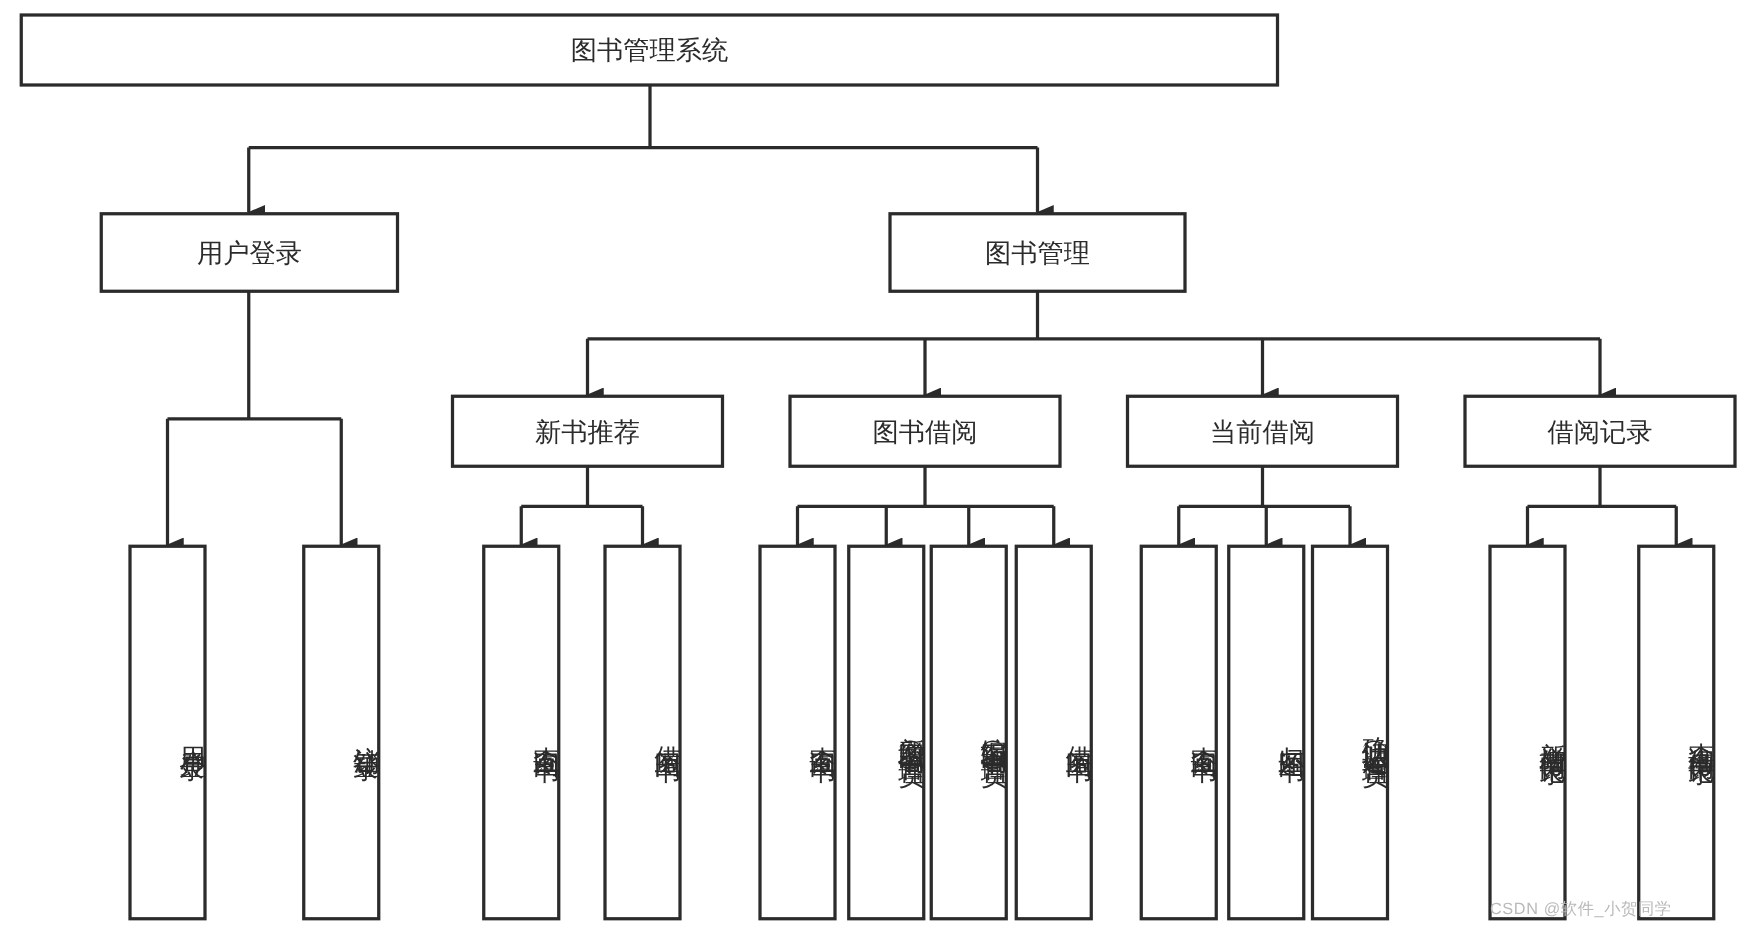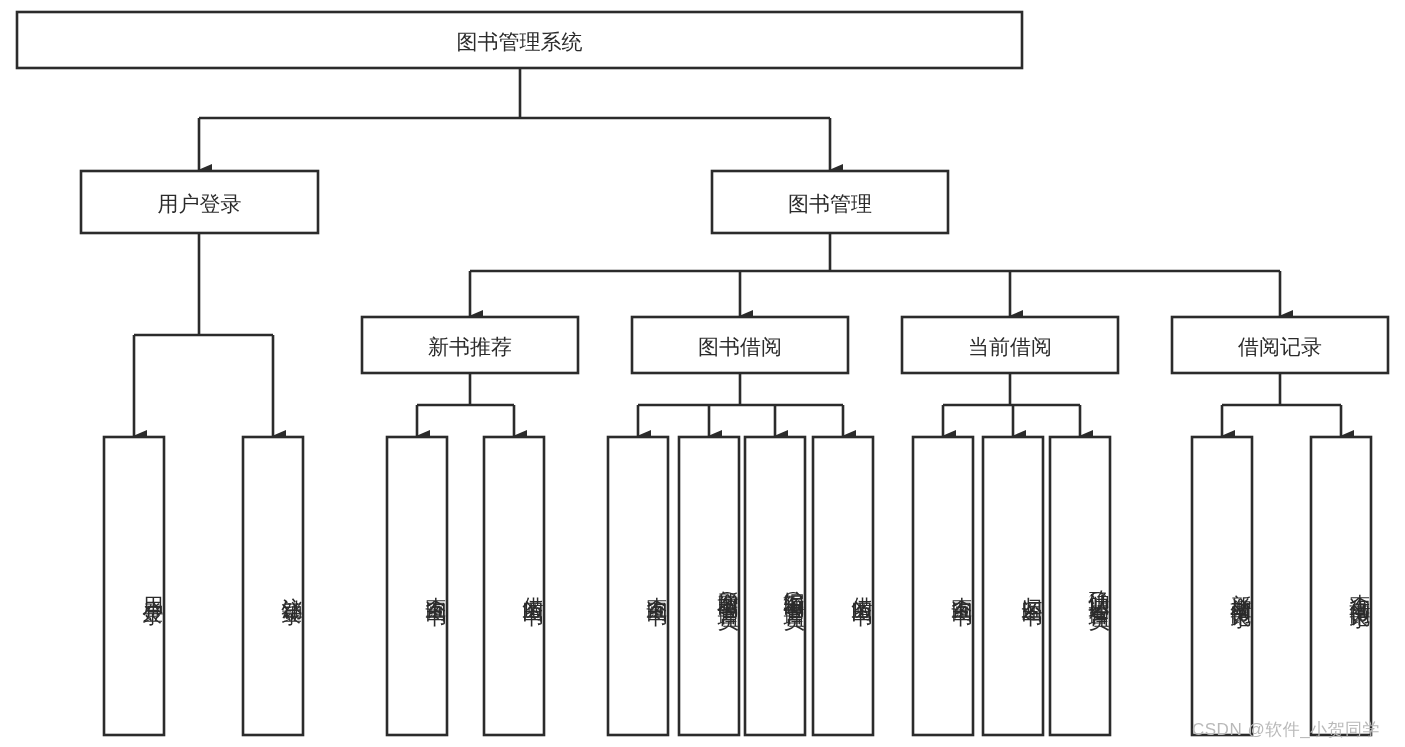--- a/index.html
+++ b/index.html
@@ -55,21 +55,21 @@
     color: #2b2b2b;
     display: flex;
     align-items: flex-start;
     justify-content: center;
     white-space: nowrap;
     pointer-events: none;
   }
   .watermark {
     position: absolute;
     font-family: "Liberation Sans", "DejaVu Sans", sans-serif;
-    font-size: 17px;
+    font-size: 13px;
     color: #b9b9b9;
     letter-spacing: 0.5px;
     white-space: nowrap;
   }
 </style>
 </head>
 <body>
 
 <div id="canvas">
 

